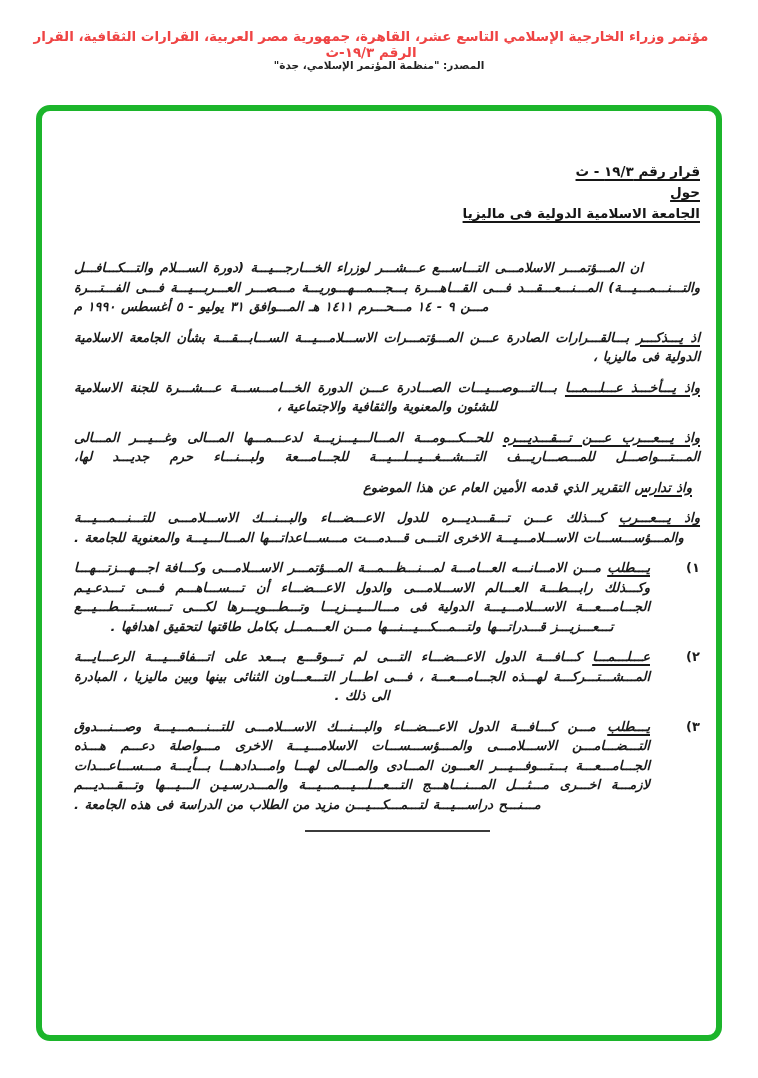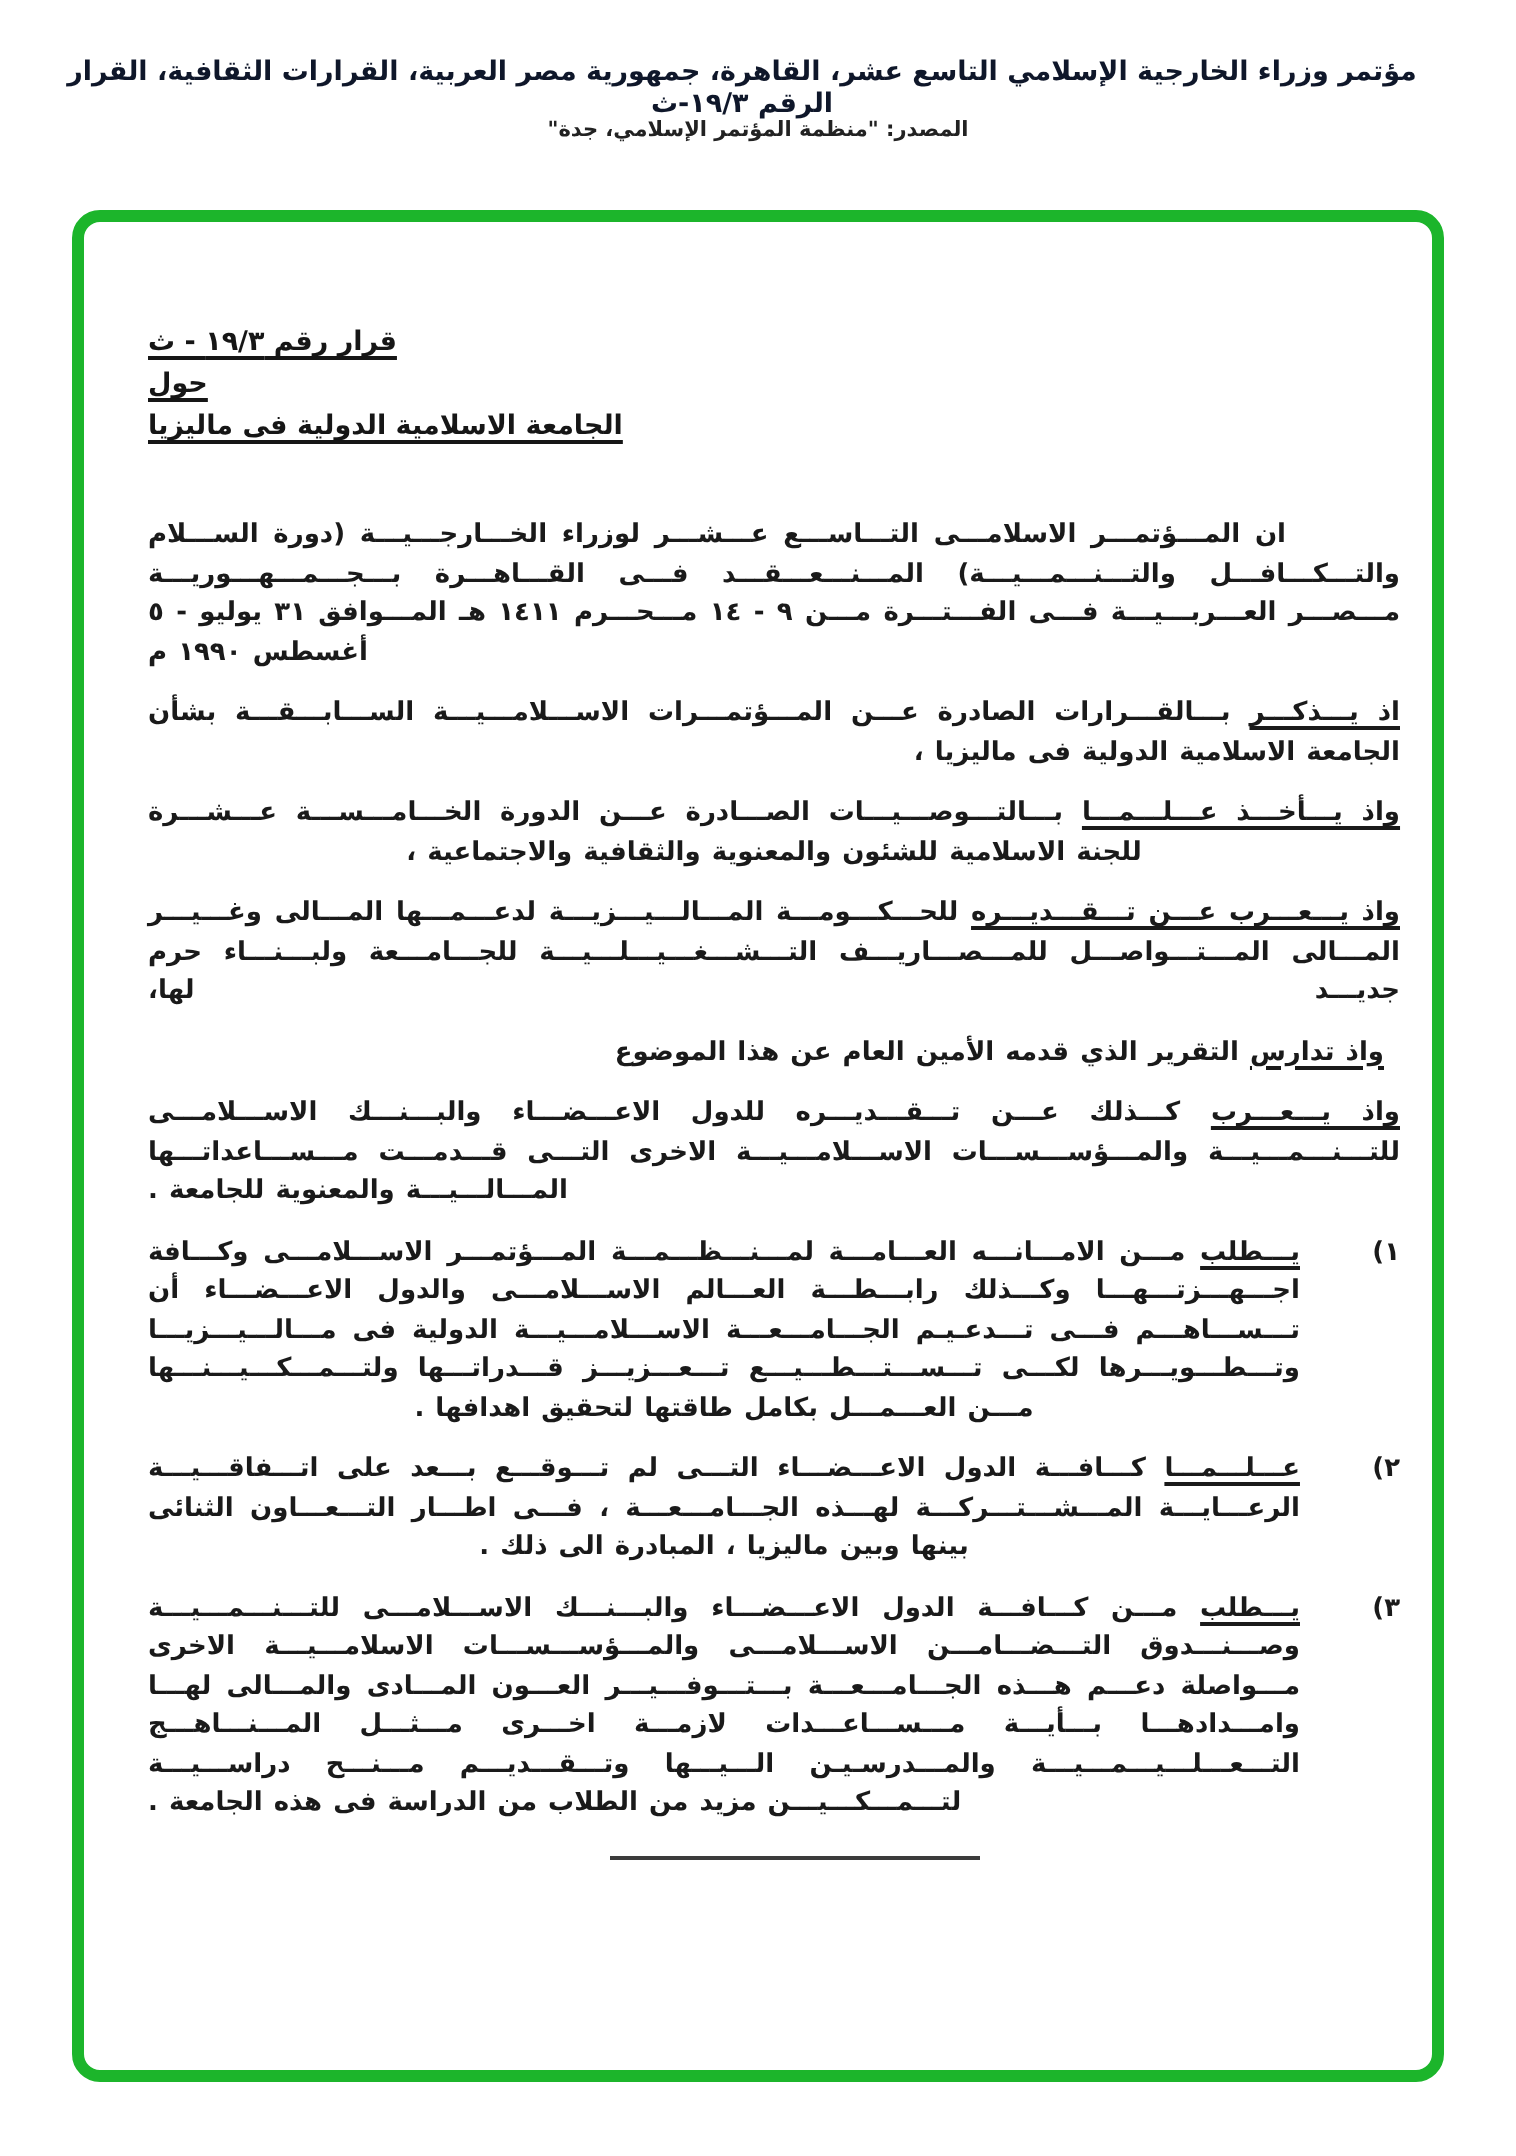--- a/index.html
+++ b/index.html
@@ -3,39 +3,39 @@
 <meta charset="utf-8">
 <style>
   html,body{margin:0;padding:0;}
   body{
     width:758px;height:1078px;position:relative;background:#ffffff;
     font-family:"DejaVu Sans",sans-serif;direction:rtl;overflow:hidden;
     color:#161616;
   }
   .hdr1{
     position:absolute;top:28px;right:30px;left:14px;text-align:center;
-    font-size:13.5px;font-weight:bold;letter-spacing:0;color:#0f172a;
+    font-size:13.5px;font-weight:bold;letter-spacing:0;color:#ef4444;
   }
   .hdr2{
     position:absolute;top:59px;right:0;left:0;text-align:center;
     font-size:10.5px;font-weight:bold;color:#222;
   }
   .frame{
     position:absolute;left:36px;top:105px;width:686px;height:936px;
     box-sizing:border-box;border:6px solid var(--green,#1cb52b);
     border-radius:14px;padding:50px 16px 0 32px;overflow:hidden;background:#fff;
   }
-  .title-block{text-align:left;margin:0 0 34px 0;}
+  .title-block{text-align:right;margin:0 0 34px 0;}
   .title-line{
     font-size:13.5px;font-weight:bold;line-height:21px;
     text-decoration:underline;text-underline-offset:3px;text-decoration-thickness:1.5px;
   }
   p.para{
     margin:0 0 11px 0;font-size:13px;font-weight:bold;line-height:19.5px;
-    text-align:justify;color:#1a1a1a;word-spacing:1px;
+    text-align:justify;color:#1a1a1a;word-spacing:1px;font-style:italic;
   }
   .lead{text-decoration:underline;text-underline-offset:3px;text-decoration-thickness:1.5px;}
   .ind57{text-indent:57px;}
   .ind8{text-indent:8px;}
   .last-left{text-align-last:left;}
   .last-center{text-align-last:center;}
   .last-right{text-align-last:right;}
   .last-justify{text-align-last:justify;}
   .report-line{text-align:right;margin:2px 0 16px 0;}
   .item{display:flex;margin:0 0 11px 0;}

